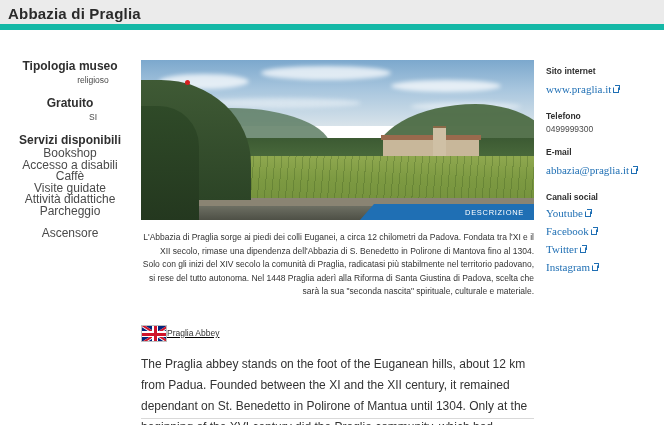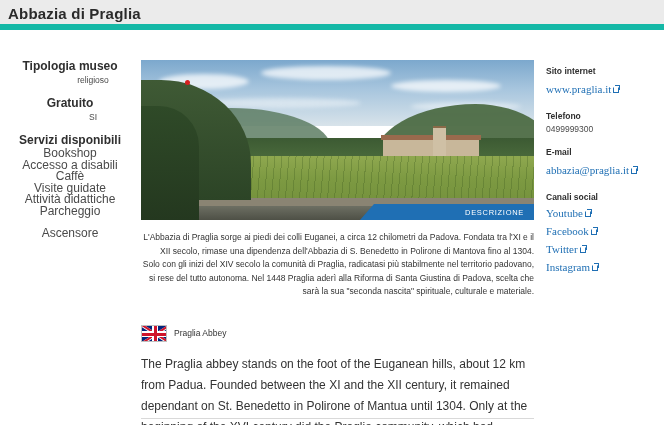--- a/index.html
+++ b/index.html
@@ -213,22 +213,23 @@
     margin: 11px 0 0 0;
     font-size: 8.5px;
     line-height: 13.5px;
     color: #333333;
     text-align: right;
   }
   .en-block { margin-top: 26px; }
   .flag-row {
     display: flex;
     align-items: center;
-    gap: 7px;
+    gap: 0;
     margin-bottom: 0;
+    text-decoration: underline;
   }
   .flag {
     width: 26px; height: 17px;
     position: relative;
     overflow: hidden;
     background: #00247d;
     border: 1px solid #bfbfbf;
   }
   .flag .d1, .flag .d2 {
     position: absolute; left: -4px; top: 7px;

